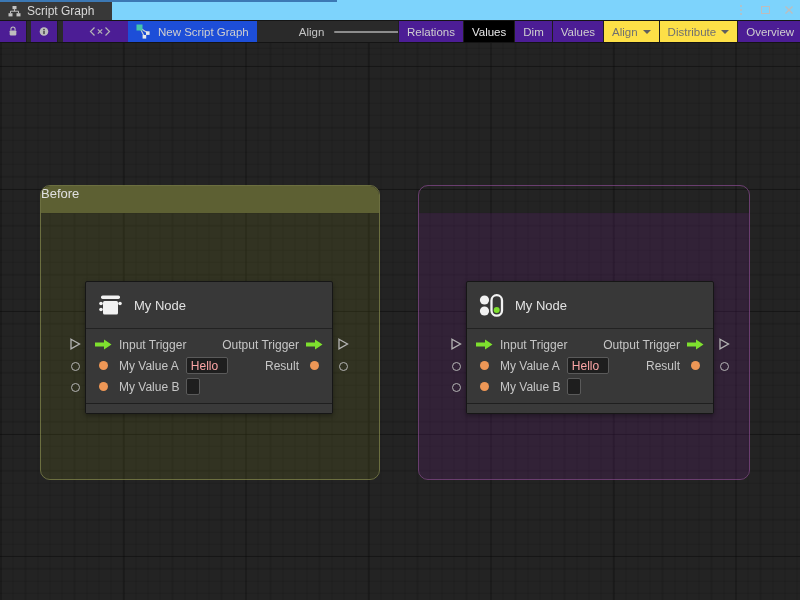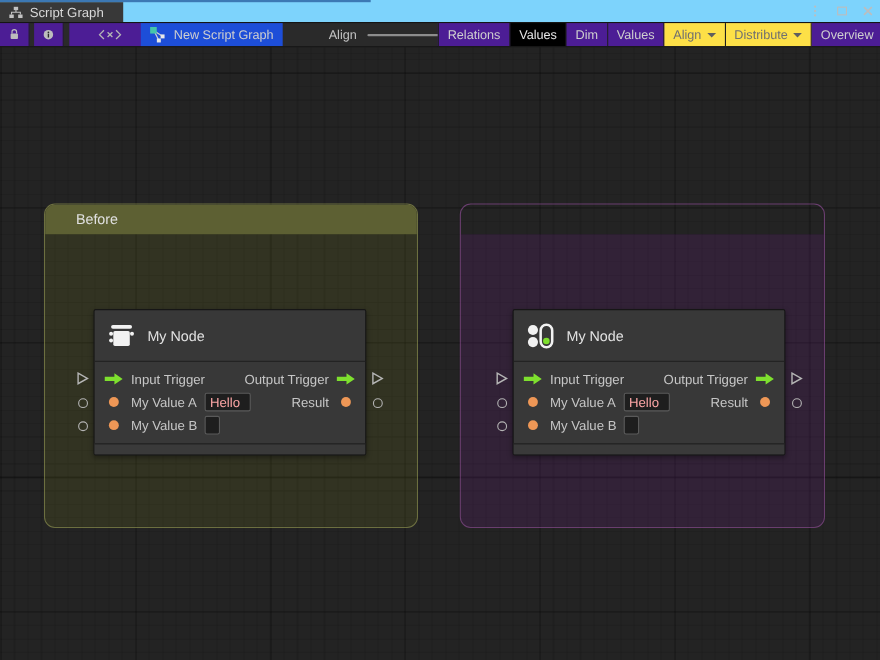--- a/index.html
+++ b/index.html
@@ -40,21 +40,21 @@
   .canvas{position:absolute;left:0;top:43px;width:800px;height:557px;background-color:#232323;
     background-image:
       repeating-linear-gradient(to right, rgba(0,0,0,0.30) 0 1px, transparent 1px 122.5px),
       repeating-linear-gradient(to bottom, rgba(0,0,0,0.30) 0 1px, transparent 1px 122.5px),
       repeating-linear-gradient(to right, rgba(0,0,0,0.10) 0 1px, transparent 1px 12.25px),
       repeating-linear-gradient(to bottom, rgba(0,0,0,0.10) 0 1px, transparent 1px 12.25px);
     background-position:0.5px 0px, 0px 23px, 0.5px 0px, 0px 10.75px;}
 
   
   .group{position:absolute;border-radius:10px;overflow:hidden;}
-  .group-header{height:27px;display:flex;align-items:center;padding:0 28px;font-size:13px;color:#e0e0e0;}
+  .group-header{height:27px;display:flex;padding:0 0;font-size:13px;color:#e0e0e0;}
   .group-body{position:absolute;left:0;top:27px;right:0;bottom:0;}
   .group-before{left:40px;top:142px;width:340px;height:295px;border:1px solid rgba(170,175,90,0.55);}
   .group-before .group-header{background:#5d6033;}
   .group-before .group-body{background:rgba(110,115,30,0.20);}
   .group-after{left:418px;top:142px;width:332px;height:295px;border:1px solid rgba(165,85,175,0.55);}
   .group-after .group-header{background:#6a3173;}
   .group-after .group-body{background:rgba(95,30,115,0.25);}
 
   
   .node{position:absolute;width:248px;background:#383838;border:1px solid #161616;border-radius:2px;box-shadow:0 2px 5px rgba(0,0,0,0.35);}

